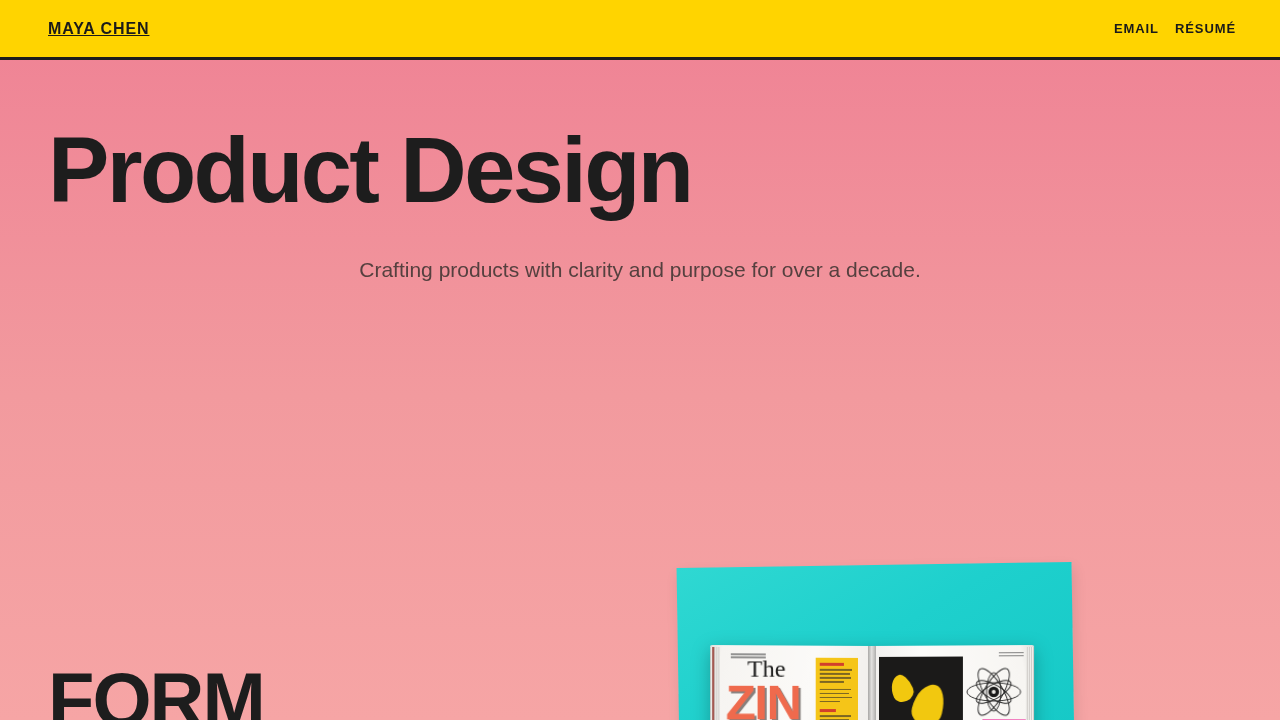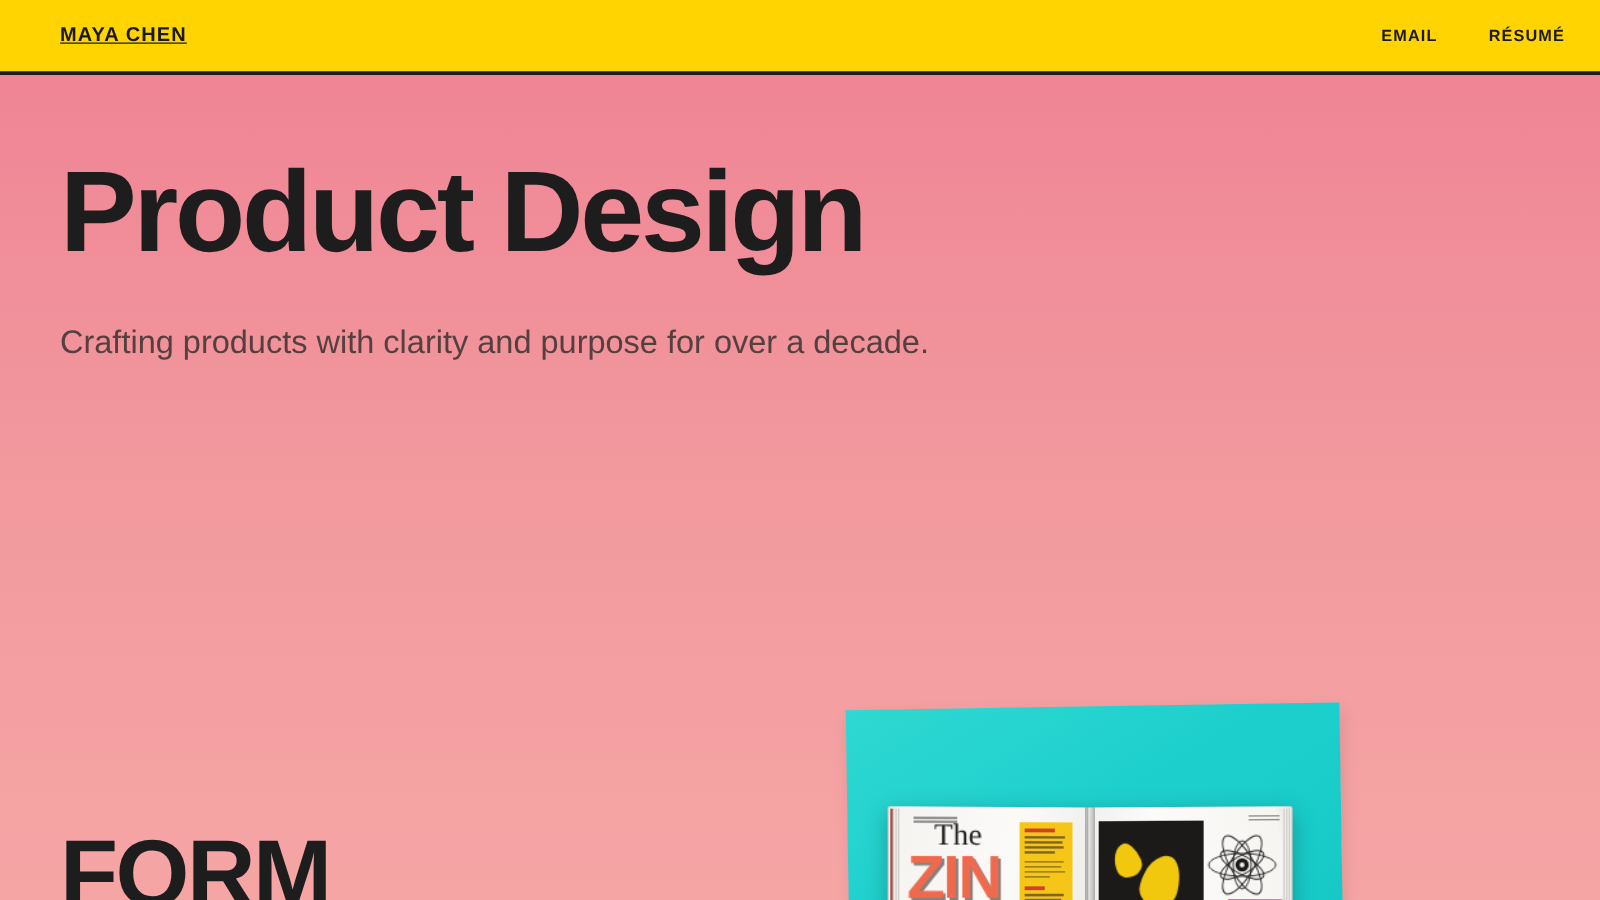--- a/index.html
+++ b/index.html
@@ -19,34 +19,34 @@
     background:linear-gradient(180deg, #ef8194 0%, #f29a9e 55%, #f6a5a5 100%);
   }
 
   
   .site-header {
     position:absolute; top:0; left:0;
     width:1280px; height:60px;
     background:#ffd400;
     border-bottom:3px solid #1c1c1c;
     display:flex; align-items:center;
-    padding:0 28px 0 48px;
+    padding:0 44px 0 48px;
     z-index:40;
   }
   .brand {
     font-size:16px;
     font-weight:bold;
     letter-spacing:0.9px;
     color:#1a1a1a;
     white-space:nowrap;
   }
   .nav {
     margin-left:auto;
     display:flex; align-items:center;
-    gap:41px;
+    gap:16px;
   }
   .nav-link {
     font-size:13px;
     font-weight:bold;
     letter-spacing:0.9px;
     color:#1a1a1a;
     text-decoration:none;
     white-space:nowrap;
   }
 
@@ -66,24 +66,25 @@
     color:#1d1d1d;
     white-space:nowrap;
   }
   .hero-title .line { display:block; }
   .amp {
     color:#4c3a33;
     letter-spacing:-3px;
   }
   .hero-sub {
     margin-top:36px;
-    font-size:26px;
+    font-size:21px;
     line-height:1.68;
     color:#55403f;
     font-weight:400;
+    text-align:center;
   }
   .hero-sub .sub-line { display:block; white-space:nowrap; }
 
   
   .section-word {
     position:absolute;
     left:48px; bottom:-18px;
     font-size:76px;
     font-weight:bold;
     letter-spacing:-2px;

